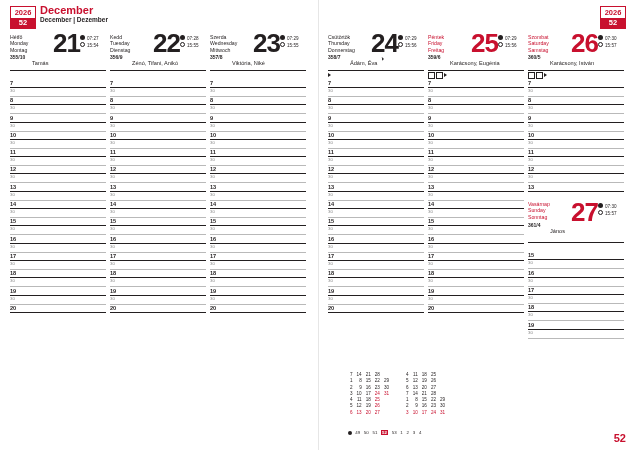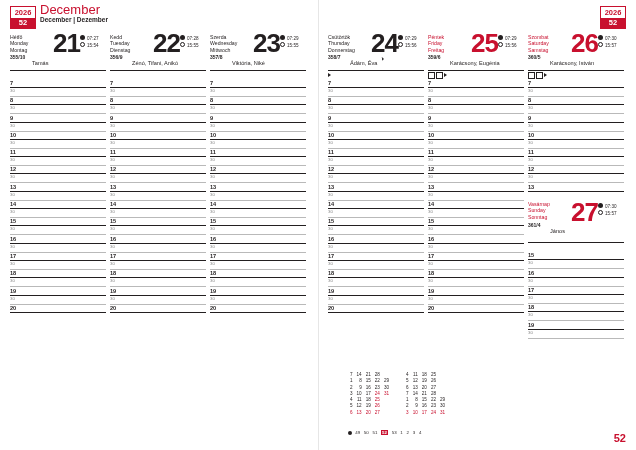--- a/index.html
+++ b/index.html
@@ -18,21 +18,21 @@
 
   
   .hdr{position:absolute;top:6px;height:22px;}
   .yearbox{
     width:26px;border:1px solid #c8102e;box-sizing:border-box;
     text-align:center;line-height:1;
   }
   .yearbox .yr{font-size:7.5px;font-weight:bold;color:#c8102e;padding:2px 0 1px;}
   .yearbox .wk{font-size:7.5px;font-weight:bold;color:#ffffff;background:#c8102e;padding:1px 0 2px;}
   .monthblock{position:absolute;left:40px;top:5px;}
-  .monthblock .m1{font-size:13px;font-weight:normal;color:#c8102e;line-height:10px;}
+  .monthblock .m1{font-size:11px;font-weight:bold;color:#c8102e;line-height:10px;}
   .monthblock .m2{font-size:6.5px;font-weight:bold;color:#231f20;line-height:9px;}
 
   
   .cols{position:absolute;top:34px;left:0;width:318px;height:400px;}
   .col{position:absolute;top:0;width:96px;}
   .col.c1{left:10px;}
   .col.c2{left:110px;}
   .col.c3{left:210px;}
 
   .dayhead{position:relative;height:34px;}

